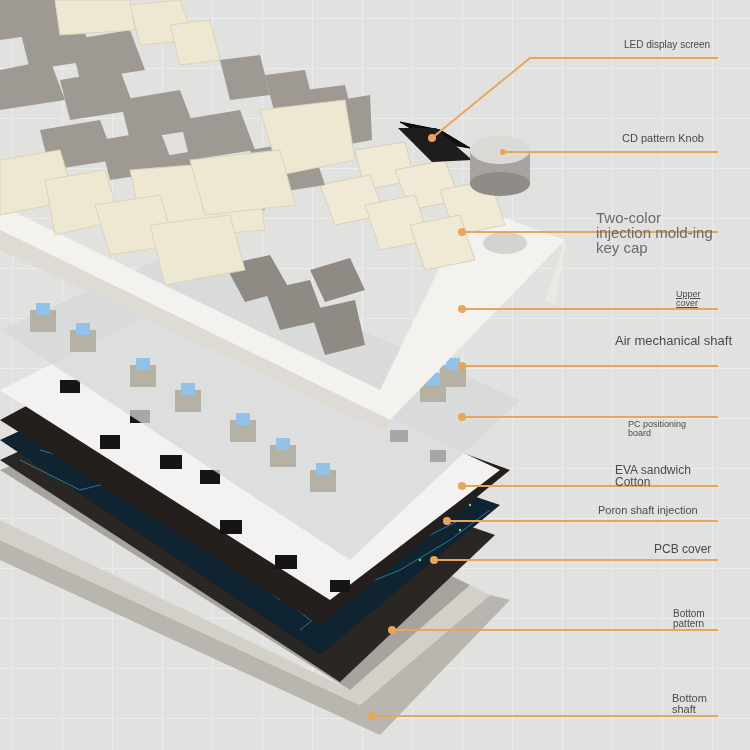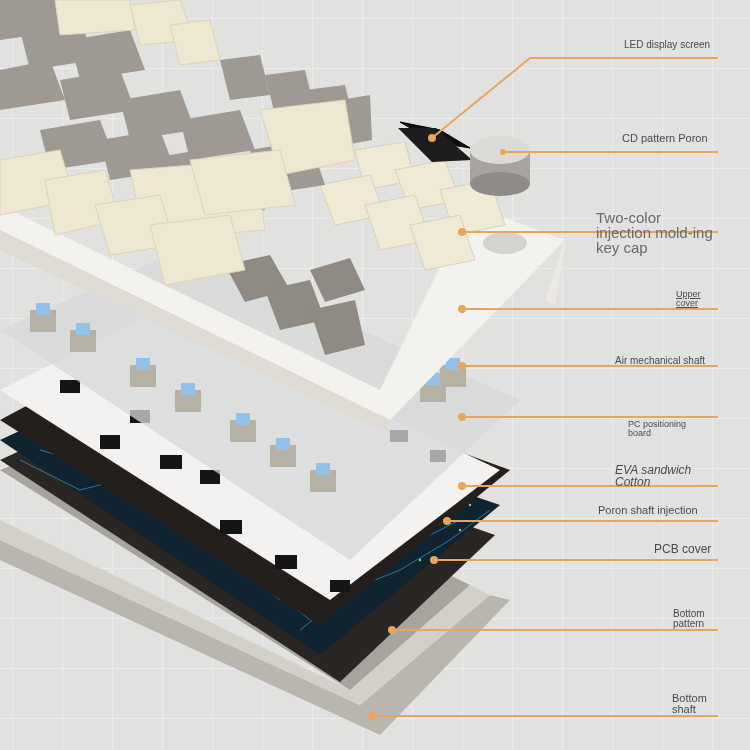--- a/index.html
+++ b/index.html
@@ -168,22 +168,22 @@
       <circle cx="462" cy="417" r="4"></circle>
     <circle cx="462" cy="486" r="4"></circle>
       <circle cx="447" cy="521" r="4"></circle>
       <circle cx="434" cy="560" r="4"></circle>
     <circle cx="392" cy="630" r="4"></circle>
       <circle cx="372" cy="716" r="4"></circle>
   </g>
 </svg>
 
 <div class="label" style="left:612px;top:40px;font-size:10px;padding-left:12px;">LED display screen</div>
-<div class="label" style="left:622px;top:133px;font-size:11px;">CD pattern Poron</div>
+<div class="label" style="left:622px;top:133px;font-size:11px;">CD pattern Knob</div>
 <div class="label" style="left:596px;top:210px;font-size:15px;width:120px;color:#6a6a6a;">Two-color injection mold-ing key cap</div>
 <div class="label" style="left:676px;top:290px;font-size:9px;width:40px;text-decoration:underline;">Upper cover</div>
-<div class="label" style="left:615px;top:356px;font-size:10px;">Air mechanical shaft</div>
+<div class="label" style="left:615px;top:334px;font-size:13px;">Air mechanical shaft</div>
 <div class="label" style="left:628px;top:420px;font-size:9px;width:72px;">PC positioning board</div>
-<div class="label" style="left:615px;top:464px;font-size:12px;width:100px;font-style:italic;">EVA sandwich Cotton</div>
+<div class="label" style="left:615px;top:464px;font-size:12px;width:100px;">EVA sandwich Cotton</div>
 <div class="label" style="left:598px;top:505px;font-size:11px;">Poron shaft injection</div>
 <div class="label" style="left:654px;top:543px;font-size:12px;">PCB cover</div>
 <div class="label" style="left:673px;top:609px;font-size:10px;width:44px;">Bottom pattern</div>
 <div class="label" style="left:672px;top:693px;font-size:11px;width:44px;">Bottom shaft</div>
 
 </body></html>

